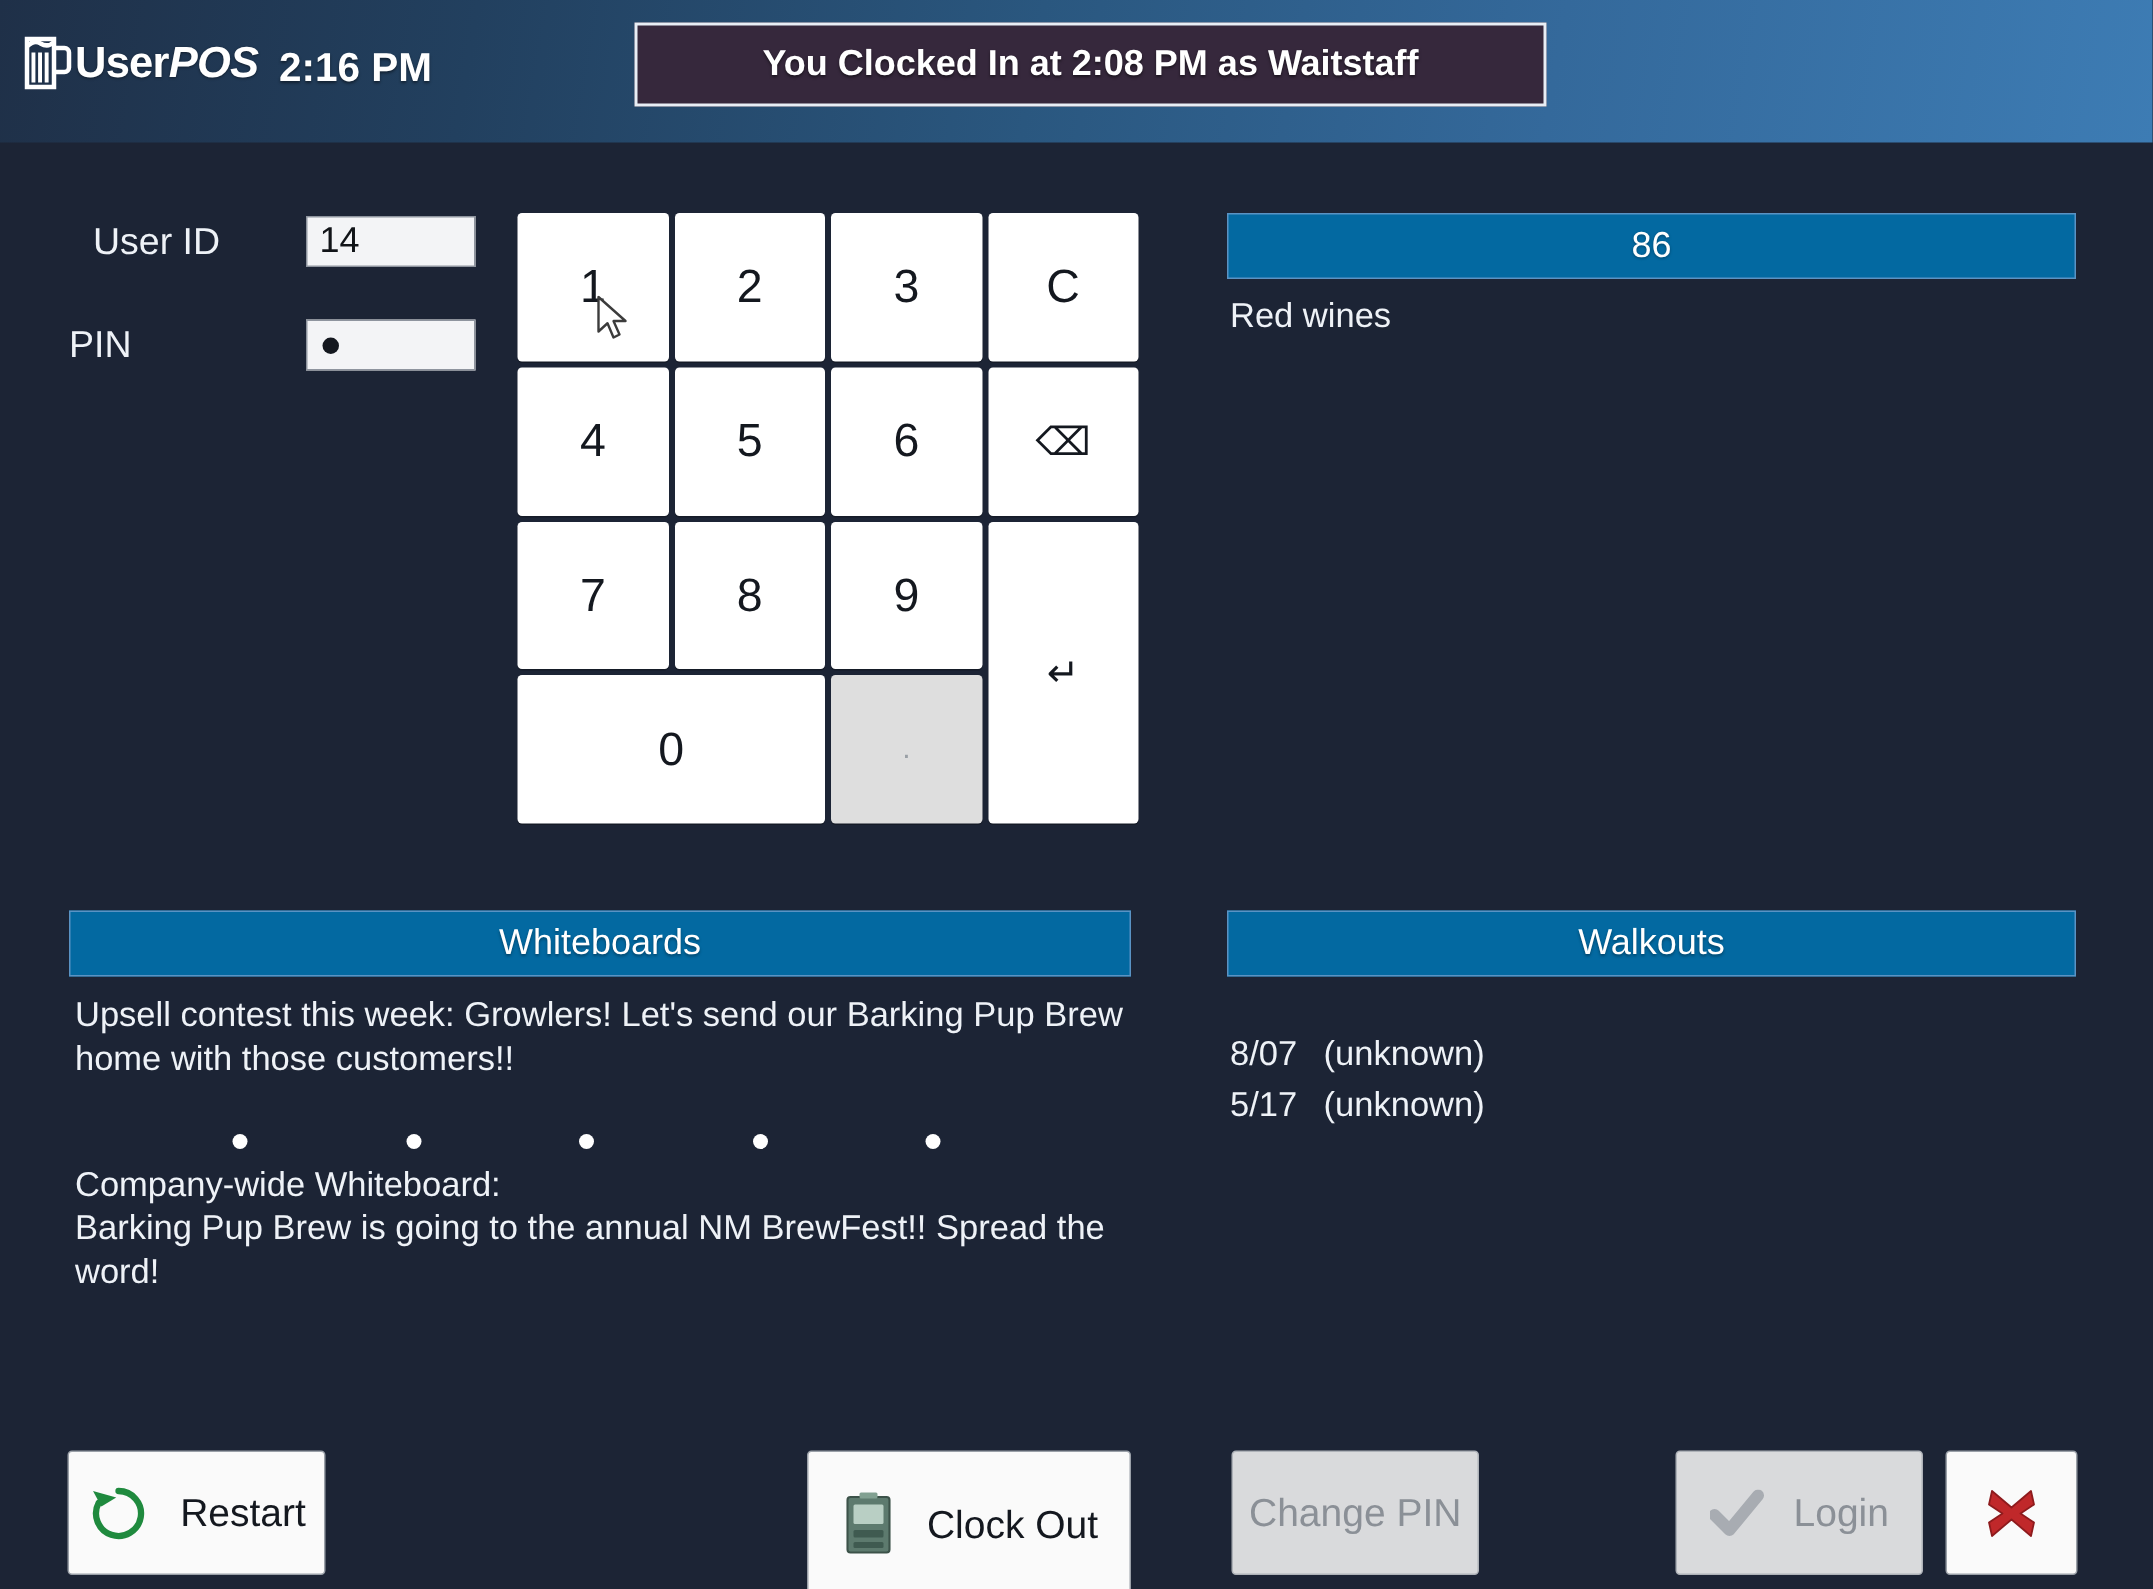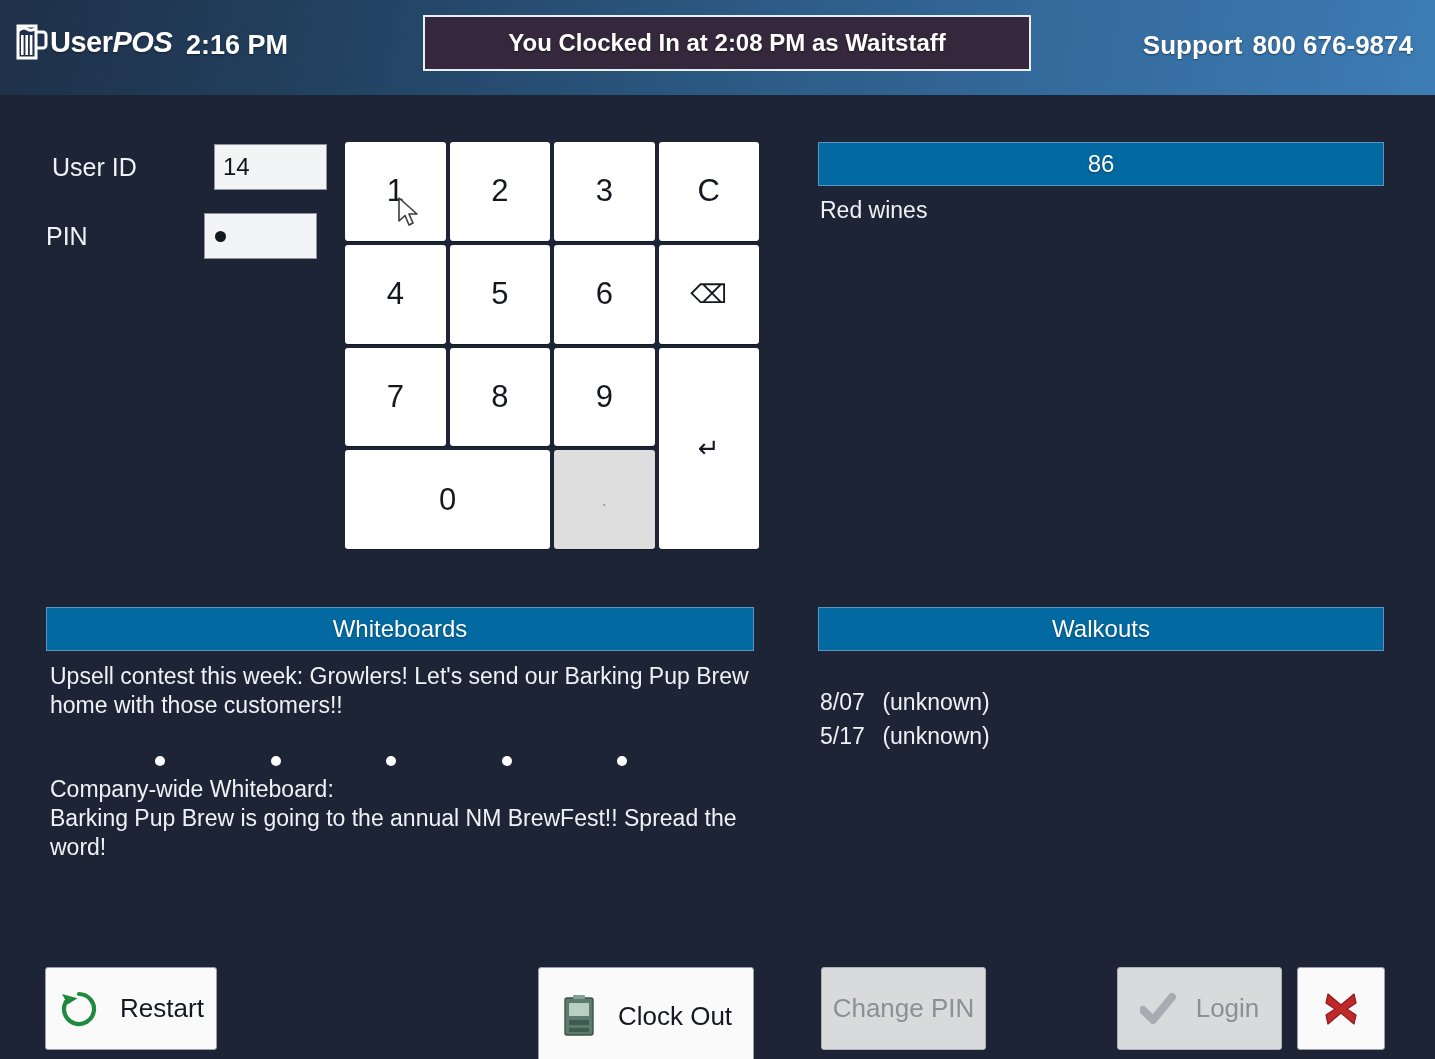--- a/index.html
+++ b/index.html
@@ -55,21 +55,21 @@
     white-space: nowrap;
   }
   .support .num { margin-left: 10px; }
 
   
   .field-row { position: absolute; display: flex; align-items: center; }
   .field-label {
     color: #eef2f7; font-size: 25px; width: 142px;
   }
   .field-box {
-    width: 113px; height: 46px;
+    width: 113px; height: 34px;
     background: #f3f4f6;
     border: 1px solid #8e949e;
     display: flex; align-items: center;
     padding-left: 8px;
     color: #111418; font-size: 24px;
   }
   .pin-dot {
     display: inline-block;
     width: 11px; height: 11px;
     border-radius: 50%;
@@ -186,26 +186,23 @@
     </span>
     <span class="logo-text"><span>User</span><span class="pos">POS</span></span>
   </div>
 
   <div class="clock-time">2:16 PM</div>
 
   <div class="clock-banner">
     <span class="clock-banner-text">You Clocked In at 2:08 PM as Waitstaff</span>
   </div>
 
-  <div class="support">
-    <span>Support</span><span class="num">800 676-9874</span>
-  </div>
-</div>
-
-<div class="field-row" style="left:52px; top:144px;gap:20px;">
+</div>
+
+<div class="field-row" style="left:62px; top:144px;">
   <span class="field-label">User ID</span>
   <div class="field-box">
     <span>14</span>
   </div>
 </div>
 
 <div class="field-row" style="left:46px; top:213px;gap:16px;">
   <span class="field-label">PIN</span>
   <div class="field-box">
     <span class="pin-dot"></span>

